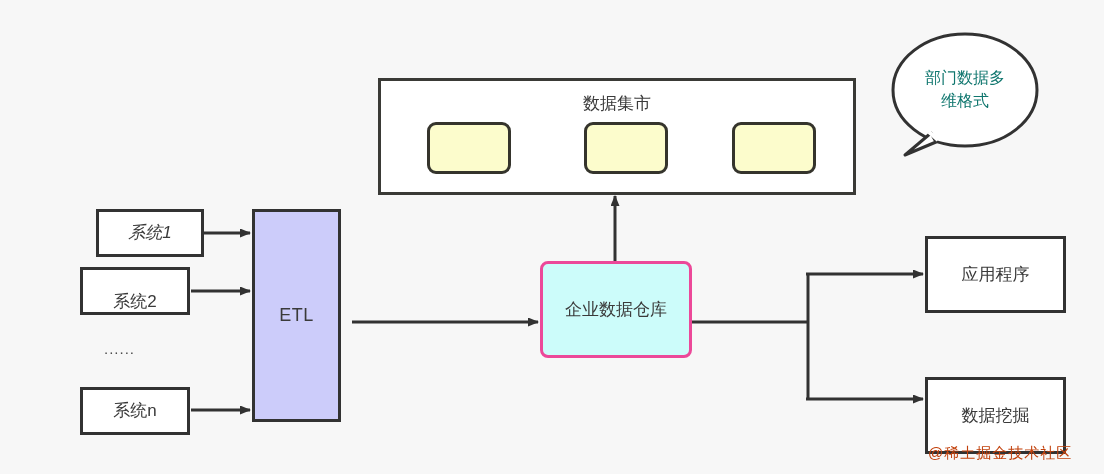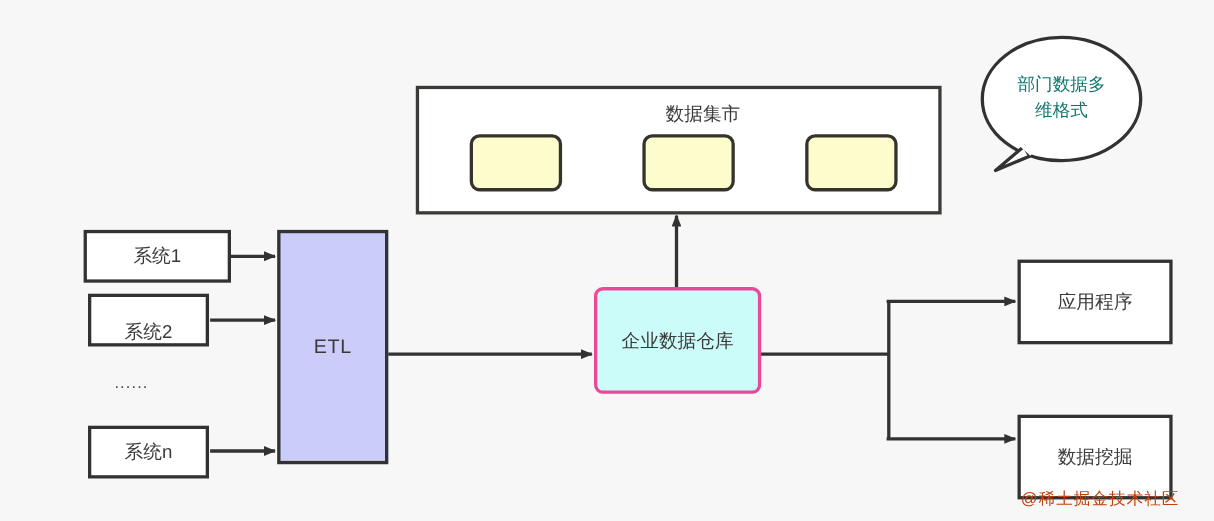--- a/index.html
+++ b/index.html
@@ -53,21 +53,20 @@
     position: absolute;
     background: #fcfccc;
     border: 3px solid #35342c;
     border-radius: 9px;
     box-sizing: border-box;
   }
   .mart-title {
     position: absolute;
     color: #3a3a3a;
     white-space: nowrap;
-    padding-left: 22px;
   }
   .label-cn {
     font-size: 17px;
   }
   .label-etl {
     font-size: 18px;
     letter-spacing: 0.5px;
   }
   .ellipsis {
     position: absolute;
@@ -123,35 +122,35 @@
 
     <line x1="806" y1="399" x2="923" y2="399" stroke="#323232" stroke-width="3" marker-end="url(#arrowhead)"></line>
 
     <g>
       <ellipse cx="965" cy="90" rx="72" ry="56" fill="#ffffff" stroke="#323232" stroke-width="3"></ellipse>
       <path d="M931,133 L905,155 L936,142 Z" fill="#ffffff" stroke="#323232" stroke-width="3" stroke-linejoin="round"></path>
       <path d="M929,132 L938,140" stroke="#ffffff" stroke-width="4"></path>
     </g>
   </svg>
 
-  <div class="node rect-plain label-cn" style="left:76px; top:209px; width:134px; height:48px;">
+  <div class="node rect-plain label-cn" style="left:96px; top:209px; width:108px; height:48px;font-style:italic;">
     <span>系统1</span>
   </div>
 
   <div class="node rect-plain label-cn" style="left:80px; top:267px; width:110px; height:48px;align-items:flex-end;">
     <span>系统2</span>
   </div>
 
   <div class="ellipsis" style="left:104px; top:340px;">......</div>
 
   <div class="node rect-plain label-cn" style="left:80px; top:387px; width:110px; height:48px;text-align:center;">
     <span>系统n</span>
   </div>
 
-  <div class="node rect-etl label-etl" style="left:252px; top:209px; width:101px; height:213px;">
+  <div class="node rect-etl label-etl" style="left:252px; top:209px; width:89px; height:213px;">
     <span>ETL</span>
   </div>
 
   <div class="node rect-dw label-cn" style="left:540px; top:261px; width:152px; height:97px;">
     <span>企业数据仓库</span>
   </div>
 
   <div class="node rect-mart-container" style="left:378px; top:78px; width:478px; height:117px; display:block;">
 
     <div class="mart-title label-cn" style="left:0; top:12px; width:100%;">数据集市</div>

